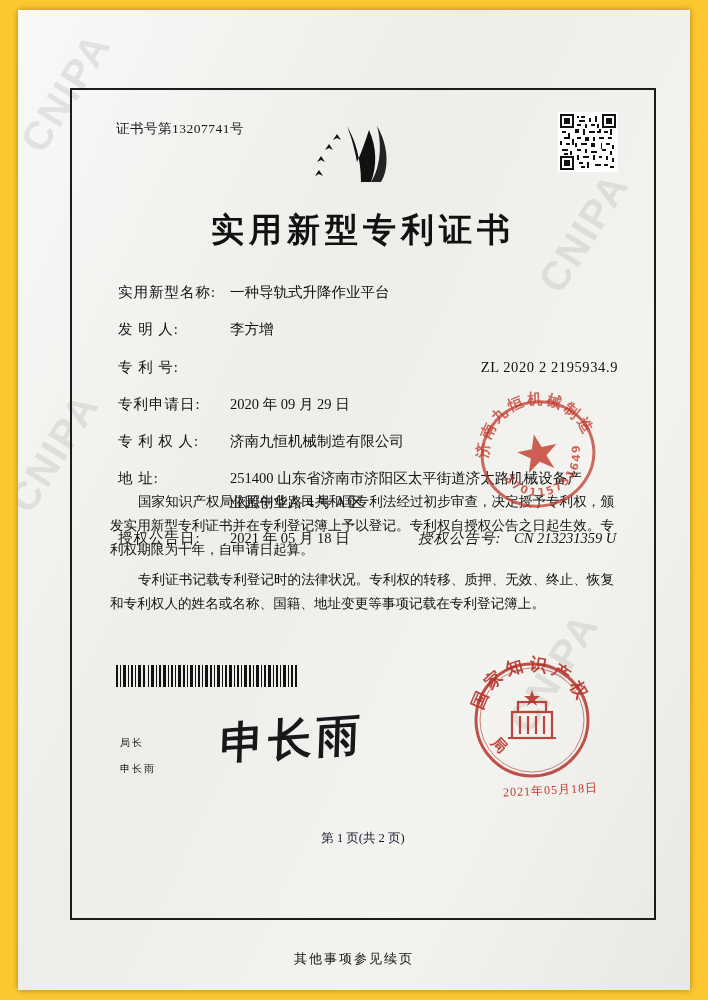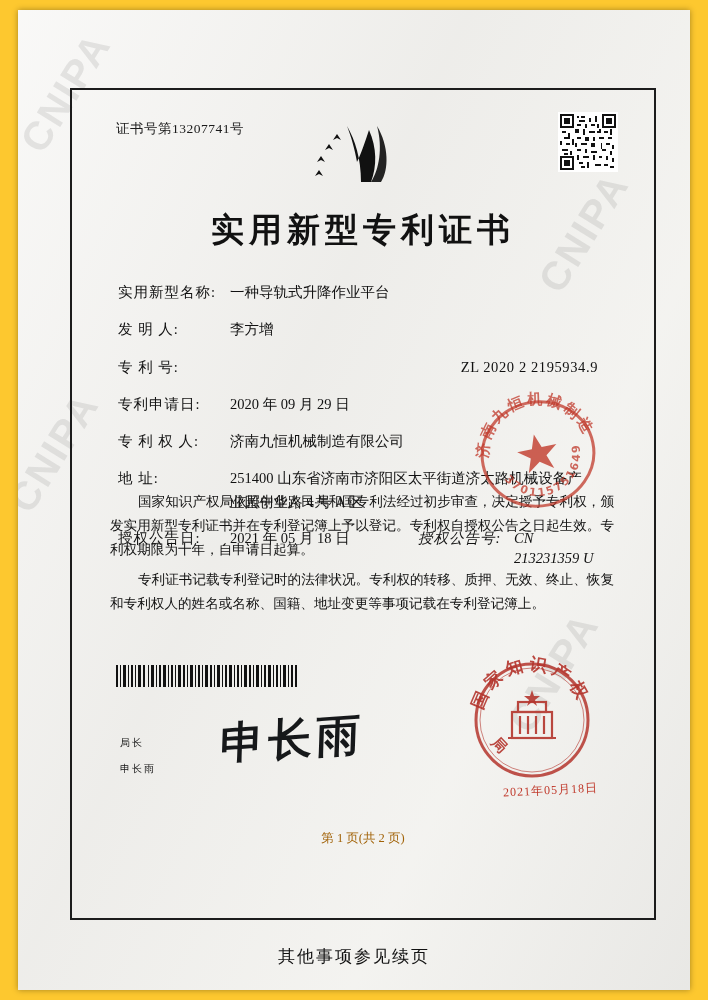--- a/index.html
+++ b/index.html
@@ -96,21 +96,21 @@
     position:absolute;left:0;right:0;top:118px;
     text-align:center;
     font-family:"DejaVu Sans", sans-serif;
     font-weight:bold;
     font-size:33px;
     letter-spacing:5px;
     color:#111;
   }
 
   .fields{
-    position:absolute;left:46px;right:56px;top:192px;
+    position:absolute;left:46px;right:36px;top:192px;
     font-size:14.5px;color:#111;
   }
   .row{
     display:flex;
     align-items:baseline;
     margin-bottom:17px;
     line-height:1.4;
   }
   .lab{
     width:112px;
@@ -167,26 +167,26 @@
   }
 
   .stamp-date{
     position:absolute;right:56px;top:692px;
     font-size:12px;color:#c0392b;letter-spacing:1px;
     transform:rotate(-3deg);
   }
 
   .pageno{
     position:absolute;left:0;right:0;top:740px;
-    text-align:center;font-size:12.5px;color:#a16207;
+    text-align:center;font-size:12.5px;color:#0f172a;
   }
 
   .footnote{
     position:absolute;left:0;right:0;bottom:22px;
-    text-align:center;font-size:17px;color:#111;letter-spacing:2px;
+    text-align:center;font-size:13px;color:#111;letter-spacing:2px;
   }
 
   
   .company-seal{
     position:absolute;
     left:402px;top:300px;
     width:128px;height:128px;
     pointer-events:none;
   }
 </style>

